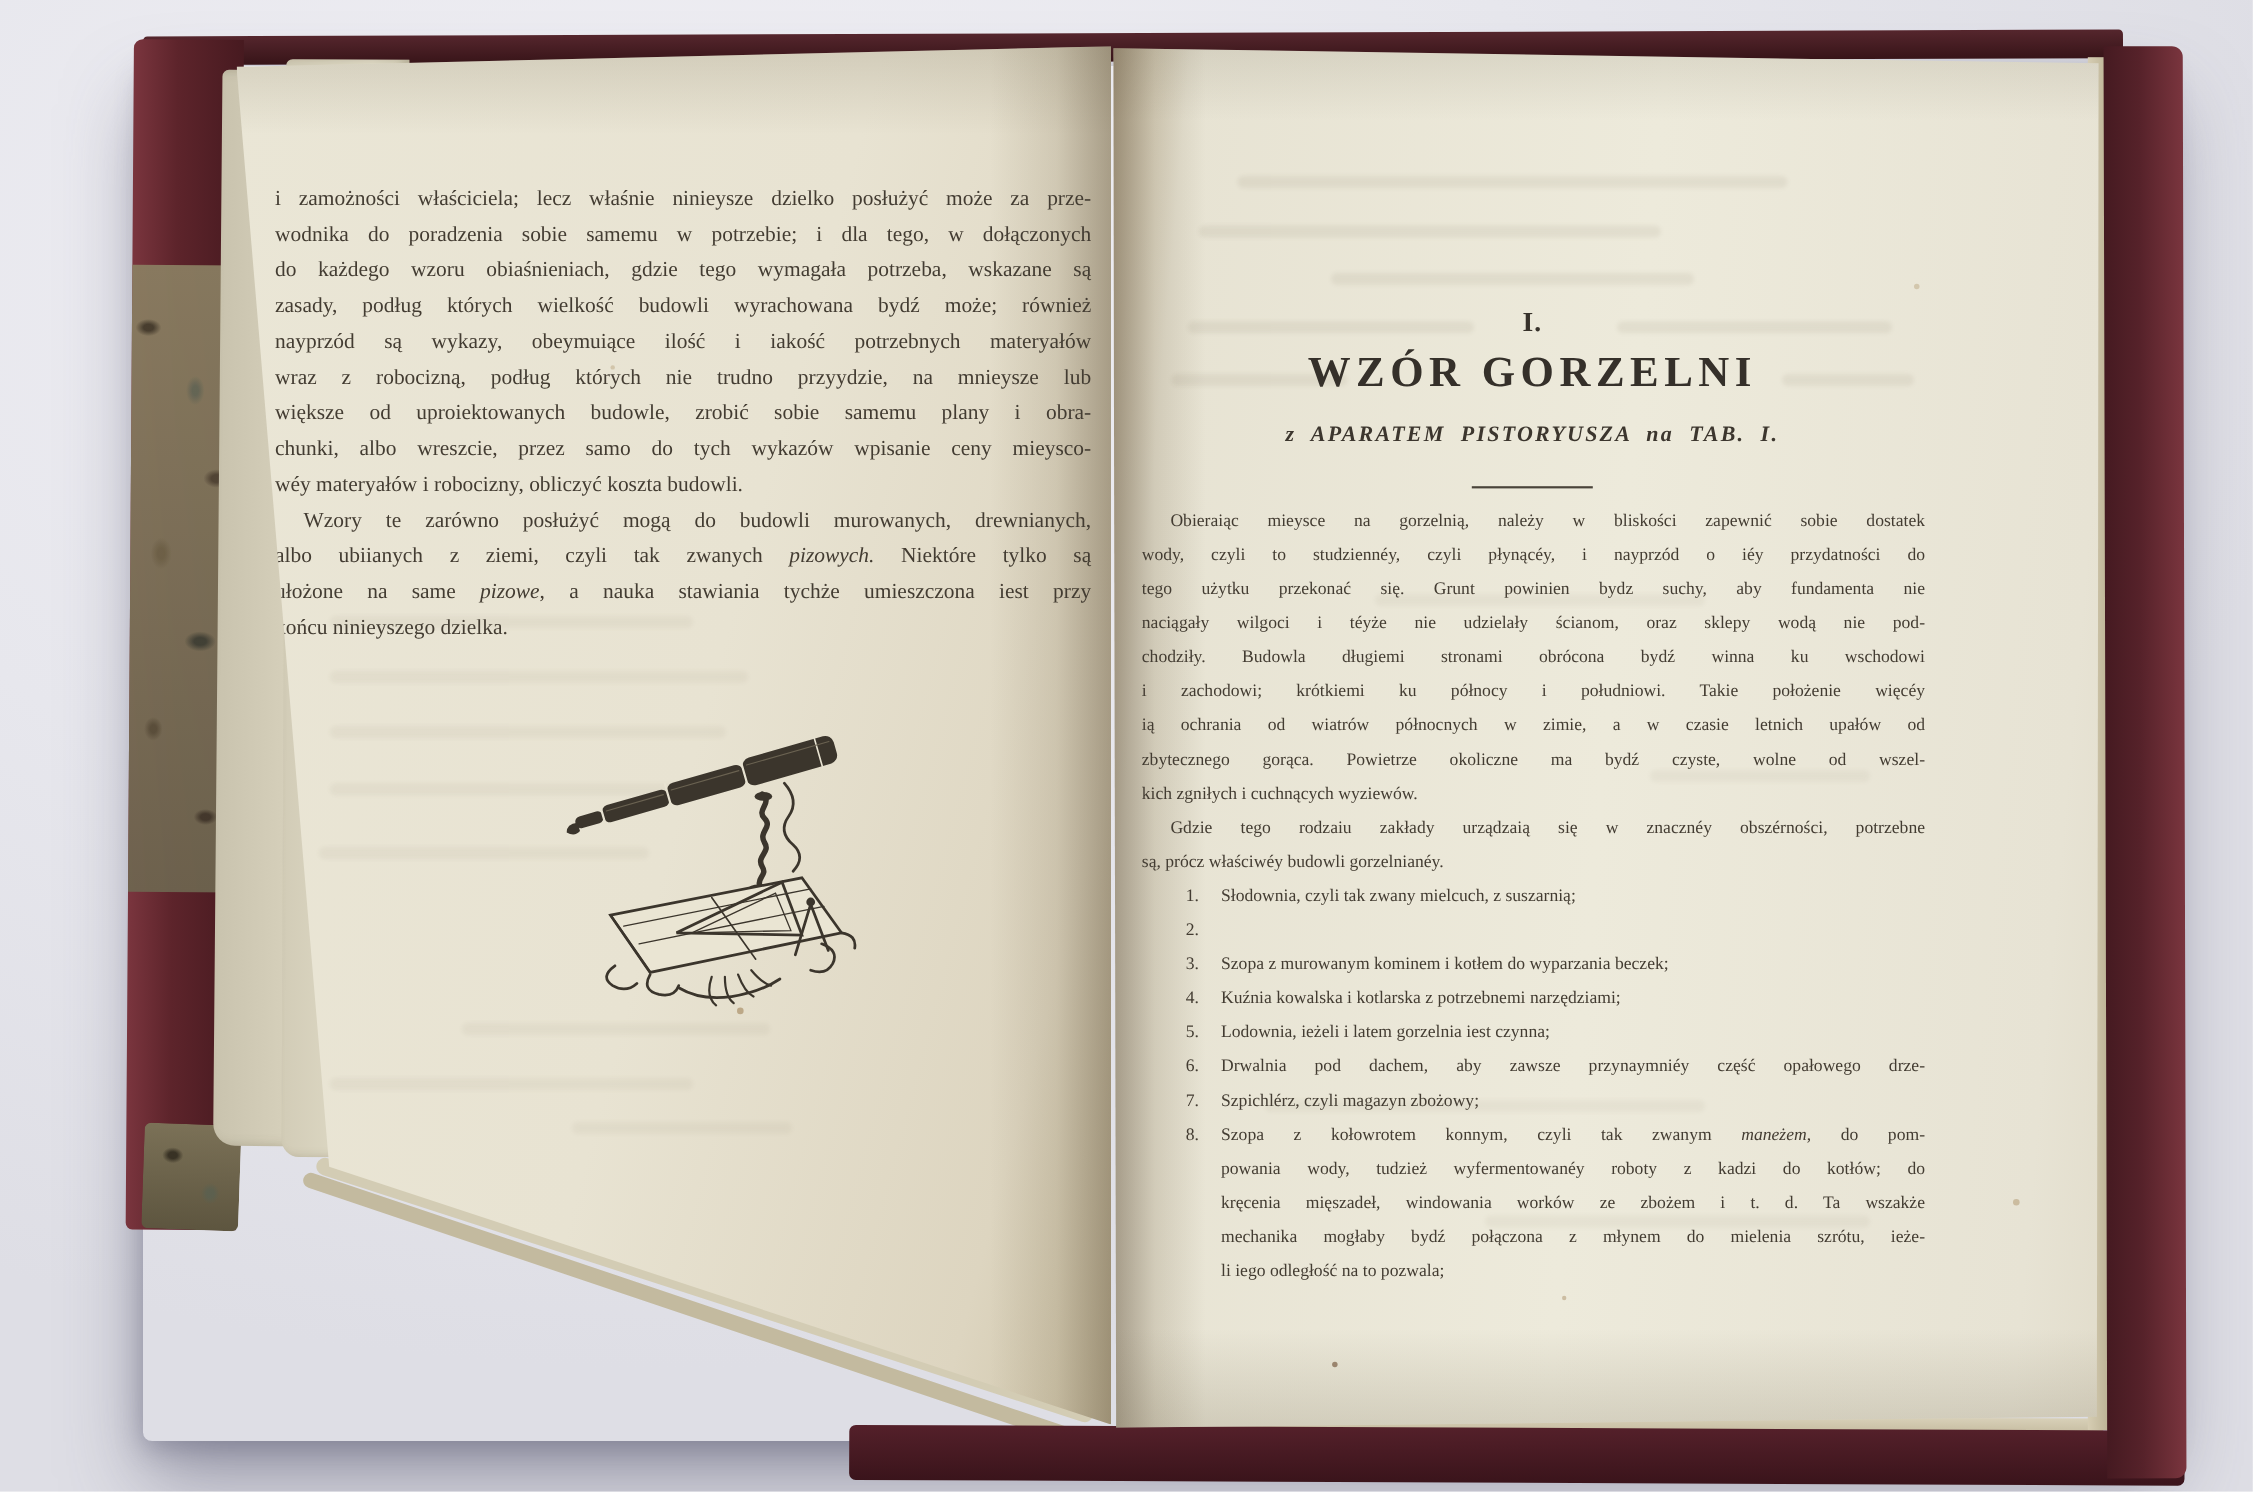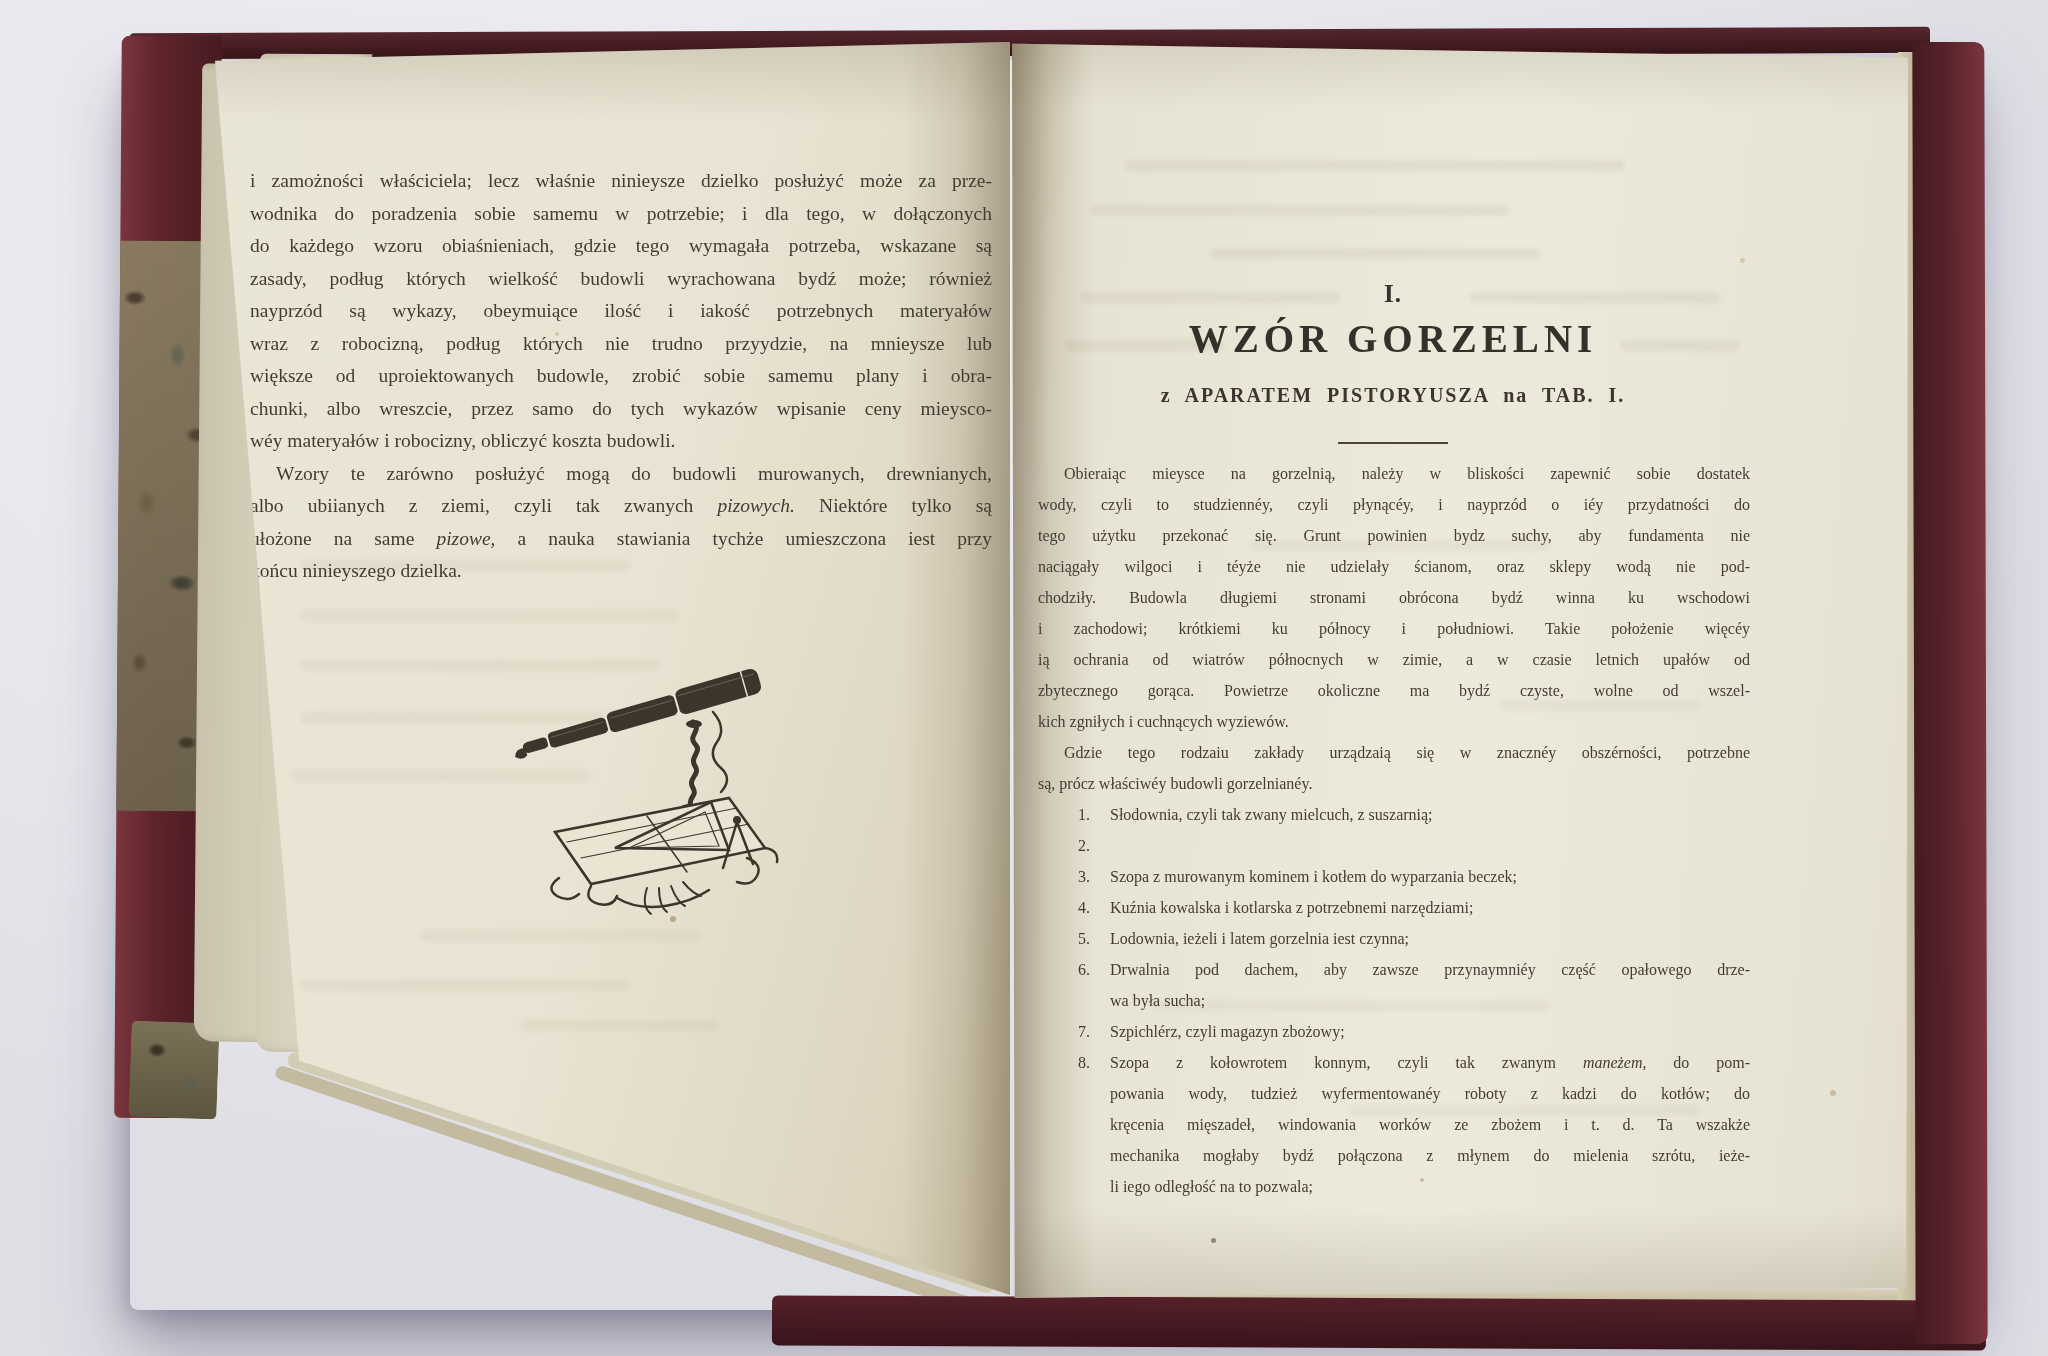--- a/index.html
+++ b/index.html
@@ -56,21 +56,21 @@
   #lp-text .ln{height:32.5px;}
   #rp-text .ln{height:31px;}
   .j{text-align:justify;text-align-last:justify;}
   .ind{text-indent:26px;}
   .it{font-style:italic;}
   .p-gap{}
   .li-line{position:relative;padding-left:72px;}
   .li-num{position:absolute;left:40px;}
   #rp-chap{left:25px;top:240px;width:712px;text-align:center;font-size:25px;font-weight:bold;color:#37322b;letter-spacing:1px;}
   #rp-title{left:25px;top:276px;width:712px;text-align:center;font-size:39px;font-weight:bold;color:#35302a;letter-spacing:5px;}
-  #rp-sub{left:25px;top:344px;width:712px;text-align:center;font-size:20px;font-weight:bold;color:#3c362e;letter-spacing:2px;word-spacing:7px;}
+  #rp-sub{left:25px;top:344px;width:712px;text-align:center;font-size:20px;font-weight:bold;font-style:italic;color:#3c362e;letter-spacing:2px;word-spacing:7px;}
   #rp-rule{left:326px;top:402px;width:110px;height:2px;background:#4a443a;}
   
   .g{position:absolute;height:11px;border-radius:6px;background:#756a52;opacity:.09;filter:blur(2px);}
   .g2{opacity:.06;}
   .fox{position:absolute;border-radius:50%;}
 </style>
 </head>
 <body>
 
 <div class="abs" id="book-shadow"></div>
@@ -190,21 +190,20 @@
     <div class="ln">kich zgniłych i cuchnących wyziewów.</div>
     <div class="ln j ind">Gdzie tego rodzaiu zakłady urządzaią się w znacznéy obszérności, potrzebne</div>
     <div class="ln">są, prócz właściwéy budowli gorzelnianéy.</div>
 
     <div class="ln li-line"><span class="li-num">1.</span><span>Słodownia, czyli tak zwany mielcuch, z suszarnią;</span></div>
     <div class="ln li-line j"><span class="li-num">2.</span></div>
     <div class="ln li-line"><span class="li-num">3.</span><span>Szopa z murowanym kominem i kotłem do wyparzania beczek;</span></div>
     <div class="ln li-line"><span class="li-num">4.</span><span>Kuźnia kowalska i kotlarska z potrzebnemi narzędziami;</span></div>
     <div class="ln li-line"><span class="li-num">5.</span><span>Lodownia, ieżeli i latem gorzelnia iest czynna;</span></div>
     <div class="ln li-line j"><span class="li-num">6.</span><span>Drwalnia pod dachem, aby zawsze przynaymniéy część opałowego drze-</span></div>
-    <div class="ln li-line"><span>wa była sucha;</span></div>
     <div class="ln li-line"><span class="li-num">7.</span><span>Szpichlérz, czyli magazyn zbożowy;</span></div>
     <div class="ln li-line j"><span class="li-num">8.</span><span>Szopa z kołowrotem konnym, czyli tak zwanym </span><span class="it">maneżem</span><span>, do pom-</span></div>
     <div class="ln li-line j"><span>powania wody, tudzież wyfermentowanéy roboty z kadzi do kotłów; do</span></div>
     <div class="ln li-line j"><span>kręcenia mięszadeł, windowania worków ze zbożem i t. d. Ta wszakże</span></div>
     <div class="ln li-line j"><span>mechanika mogłaby bydź połączona z młynem do mielenia szrótu, ieże-</span></div>
     <div class="ln li-line"><span>li iego odległość na to pozwala;</span></div>
   </div>
 
   <div class="fox" style="left:199px;top:1198px;width:5px;height:5px;background:#6b4a2e;opacity:.6;"></div>
   <div class="fox" style="left:818px;top:1050px;width:6px;height:6px;background:#a98c5f;opacity:.45;"></div>

